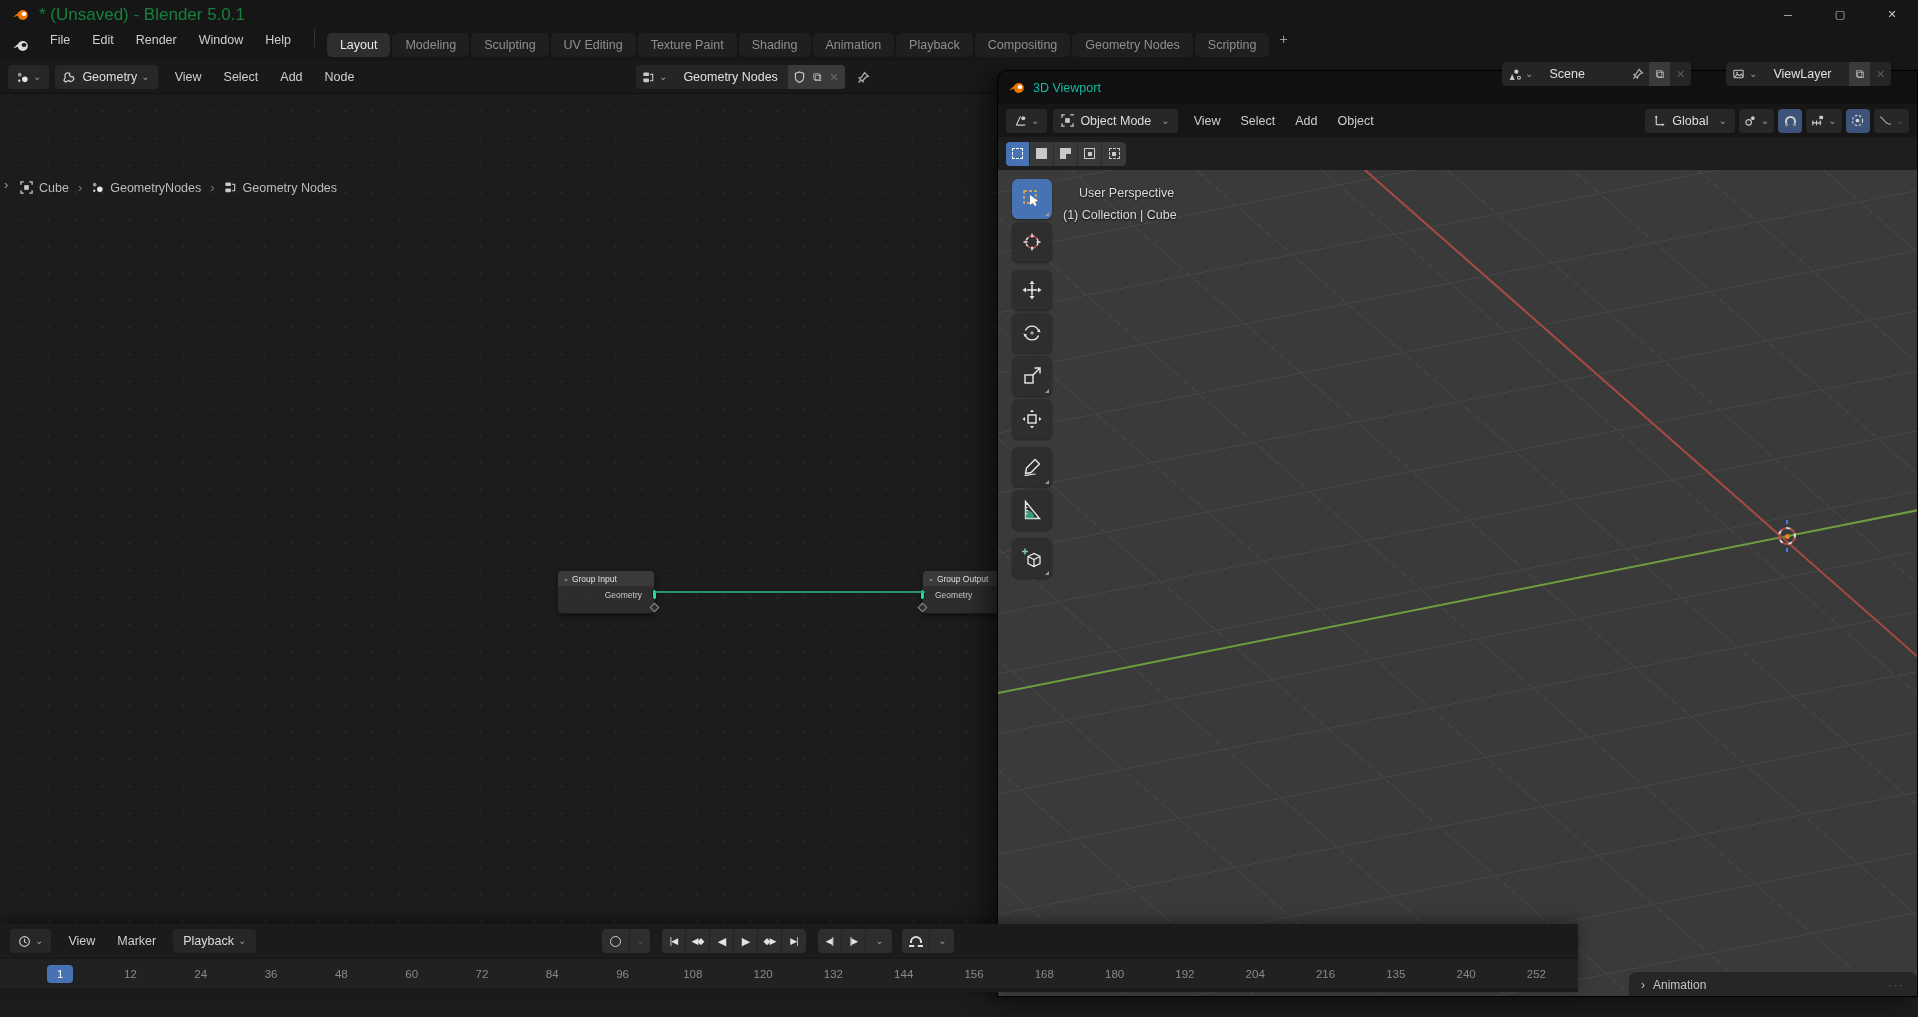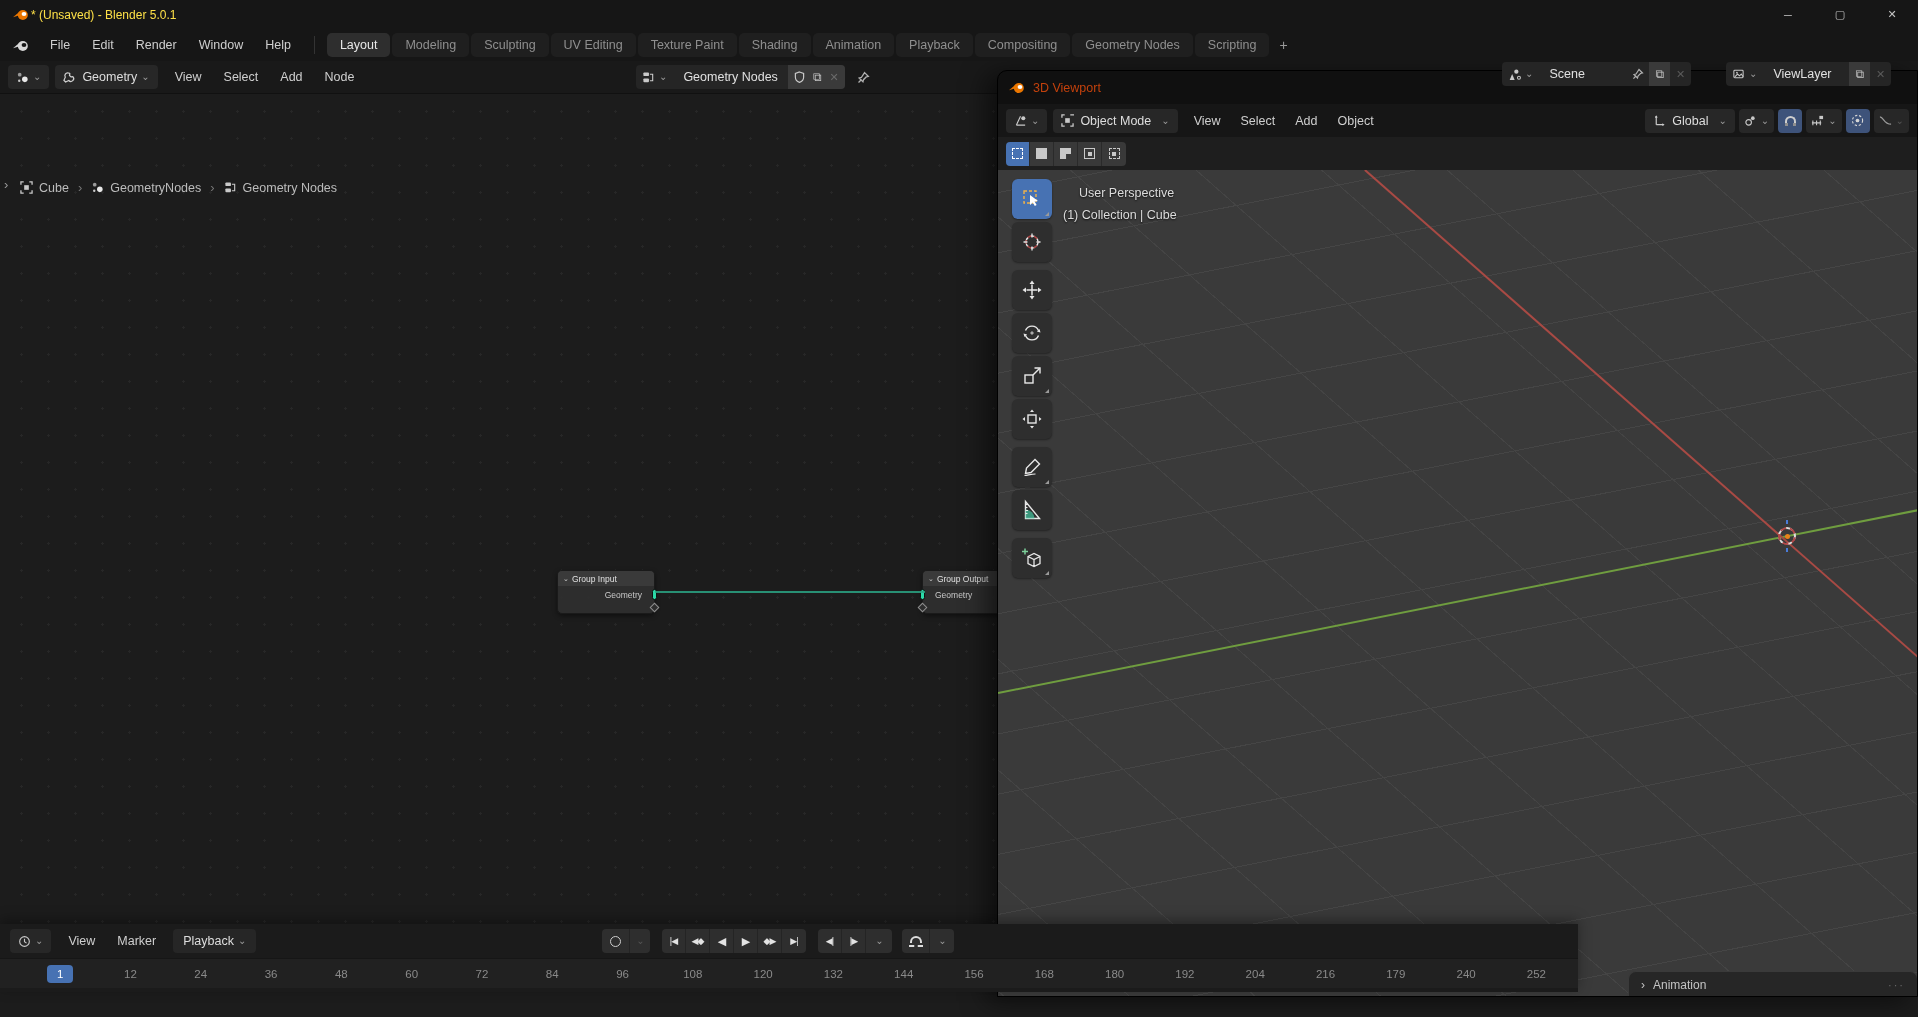--- a/index.html
+++ b/index.html
@@ -6,27 +6,27 @@
   html,body { width: 1918px; height: 1017px; background:#1c1c1c; overflow:hidden;
     font-family:"Liberation Sans","DejaVu Sans",sans-serif; }
   #screen { position:relative; width:1918px; height:1017px; overflow:hidden; }
   .i { display:inline-flex; align-items:center; justify-content:center; flex:none; }
   .chev { font-size:10px; color:#9a9a9a; line-height:1; margin-left:4px; }
   .chev.dim { color:#555; }
 
   
   #titlebar { position:absolute; left:0; top:0; width:1918px; height:29px; background:#161616;
     display:flex; align-items:center; z-index:40; }
-  #titlebar .title { font-size:12px; color:#fde047; margin-left:2px; }
+  #titlebar .title { font-size:17px; color:#15803d; margin-left:10px; }
   #titlebar .logo { margin-left:12px; }
   .wincontrols { margin-left:auto; display:flex; height:100%; }
   .wincontrols span { width:52px; display:flex; align-items:center; justify-content:center;
     color:#c4c4c4; font-size:11px; }
   #menubar { position:absolute; left:0; top:29px; width:1918px; height:32px; background:#161616;
-    display:flex; align-items:center; z-index:40; }
+    display:flex; z-index:40; }
   #menubar .applogo { margin:0 10px 0 12px; }
   .menu-item { font-size:12.5px; color:#cfcfcf; padding:4px 11px; border-radius:4px; }
   .mb-divider { width:1px; height:18px; background:#333; margin:0 12px; }
   #workspace-tabs { display:flex; gap:2px; align-items:center; }
   .ws-tab { font-size:12.5px; color:#8f8f8f; background:#1f1f1f; padding:5px 13px; border-radius:5px; }
   .ws-tab.active { background:#2e2e2e; color:#e8e8e8; }
   .ws-add { font-size:14px; color:#9a9a9a; padding:2px 10px; }
   .id-widget { position:absolute; top:33px; height:24px; display:flex; align-items:center;
     background:#252525; border-radius:4px; overflow:hidden; }
   .id-widget .seg-icon { padding:0 6px; display:flex; align-items:center; }
@@ -67,21 +67,21 @@
   .vsocket { position:absolute; width:7px; height:7px; border:1px solid #8f8f8f; background:#2e2e2e;
     transform:rotate(45deg); }
   #wire { position:absolute; left:655px; top:530px; width:270px; height:1.8px; background:#2aa584;
     opacity:.85; z-index:1; }
 
   
   #viewport { position:absolute; left:997px; top:70px; width:921px; height:927px; z-index:10;
     background:#101010; border-radius:10px 0 0 0; border:1px solid #000;
     box-shadow:-10px 4px 26px rgba(0,0,0,.55); overflow:hidden; }
   #vp-titlebar { height:33px; display:flex; align-items:center; padding-left:10px; gap:8px; }
-  #vp-titlebar .title { font-size:12.5px; color:#c2410c; }
+  #vp-titlebar .title { font-size:12.5px; color:#14b8a6; }
   #vp-header { height:33px; background:#161616; display:flex; align-items:center; padding:0 8px; }
   #vp-header .menu-item { padding:4px 10px; }
   .toggle-btn { height:24px; min-width:24px; display:flex; align-items:center; justify-content:center;
     background:#272727; border-radius:4px; padding:0 5px; margin-left:4px; }
   .toggle-btn.on { background:#3e537a; }
   #vp-toolrow { height:33px; background:#1e1e1e; display:flex; align-items:center; padding-left:8px; }
   .selmode { display:flex; }
   .selmode .sm { width:24px; height:24px; background:#393939; display:flex; align-items:center;
     justify-content:center; border-right:1px solid #2a2a2a; }
   .selmode .sm:first-child { border-radius:4px 0 0 4px; }
@@ -595,21 +595,21 @@
         <div class="frame-cell">
         <span class="frame-pill">192</span>
       </div>
         <div class="frame-cell">
         <span class="frame-pill">204</span>
       </div>
         <div class="frame-cell">
         <span class="frame-pill">216</span>
       </div>
         <div class="frame-cell">
-        <span class="frame-pill">179</span>
+        <span class="frame-pill">135</span>
       </div>
         <div class="frame-cell">
         <span class="frame-pill">240</span>
       </div>
         <div class="frame-cell">
         <span class="frame-pill">252</span>
       </div>
       </div>
   </div>
 

